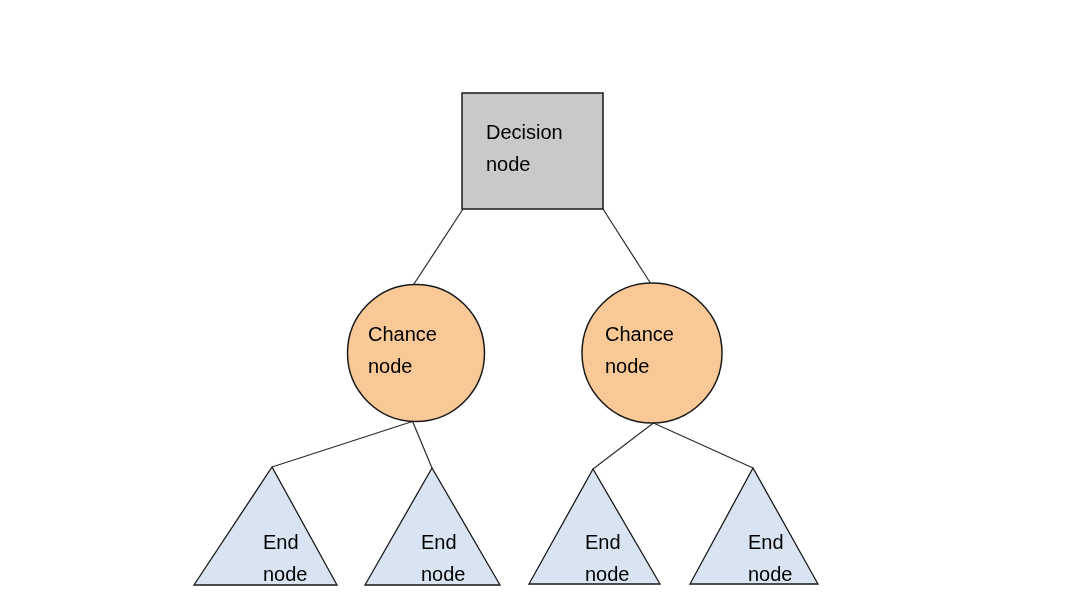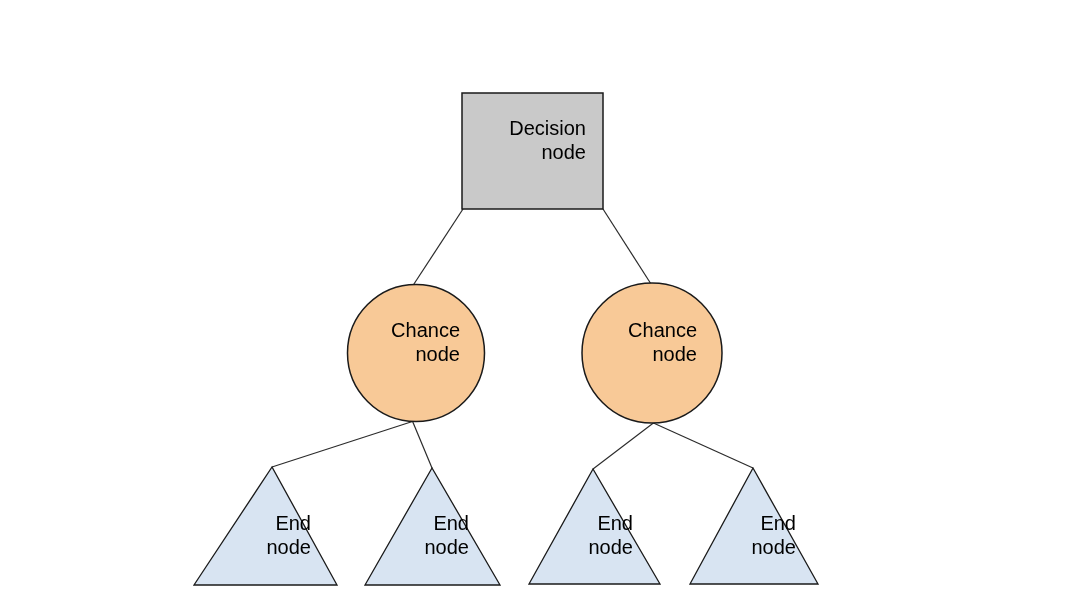--- a/index.html
+++ b/index.html
@@ -38,29 +38,29 @@
     stroke-width: 1.5;
   }
   .shape-end {
     fill: var(--end_fill, #d8e4f2);
     stroke: var(--shape_stroke, #1a1a1a);
     stroke-width: 1.3;
   }
   .node-label {
     position: absolute;
     font-size: 20px;
-    line-height: 24px;
+    line-height: 32px;
     color: var(--text, #000000);
-    text-align: right;
+    text-align: left;
     white-space: normal;
   }
   .label-decision { left: 486px; top: 116px; width: 100px; }
   .label-chance-left { left: 368px; top: 318px; width: 92px; }
   .label-chance-right { left: 605px; top: 318px; width: 92px; }
-  .label-end { top: 511px; width: 64px; }
+  .label-end { top: 526px; width: 64px; margin-left: 16px; }
   .label-end-1 { left: 247px; }
   .label-end-2 { left: 405px; }
   .label-end-3 { left: 569px; }
   .label-end-4 { left: 732px; }
 </style>
 </head>
 <body>
 
 <div class="canvas">
 

